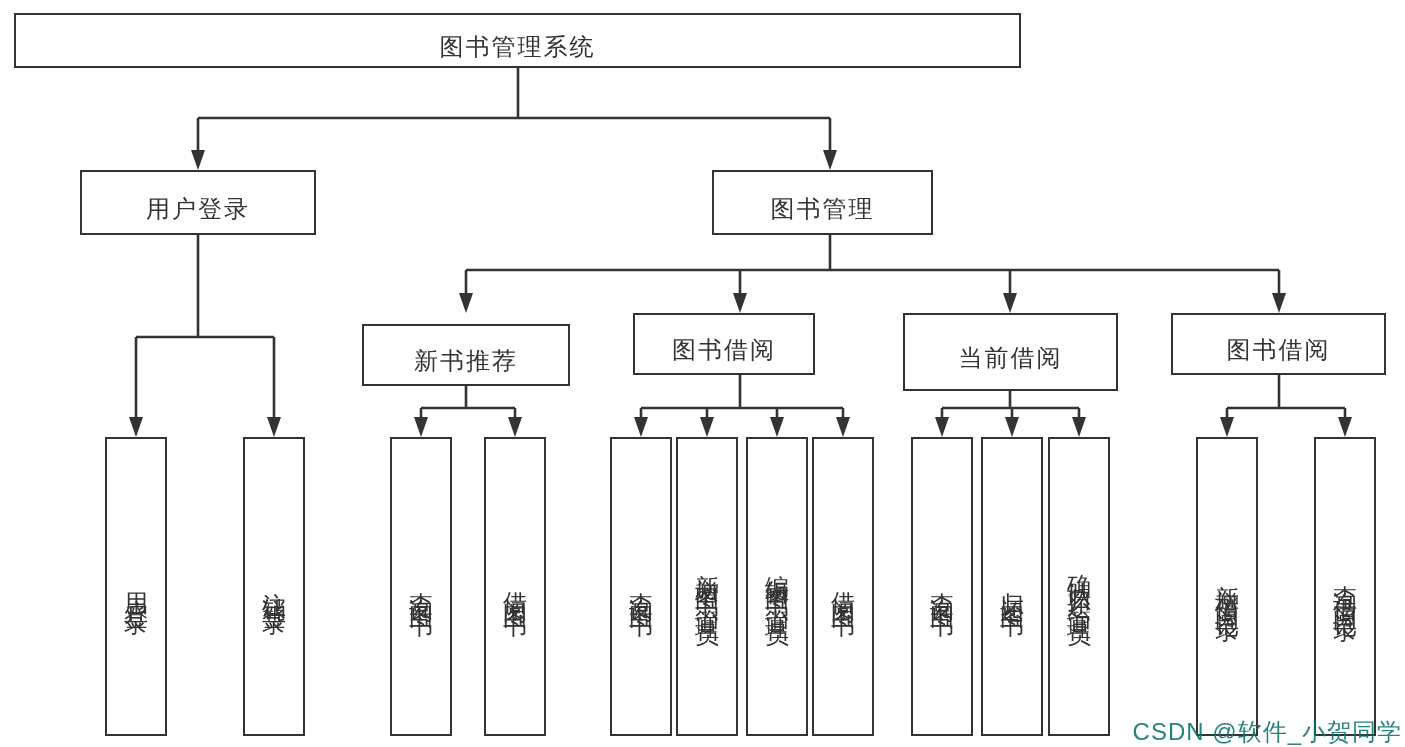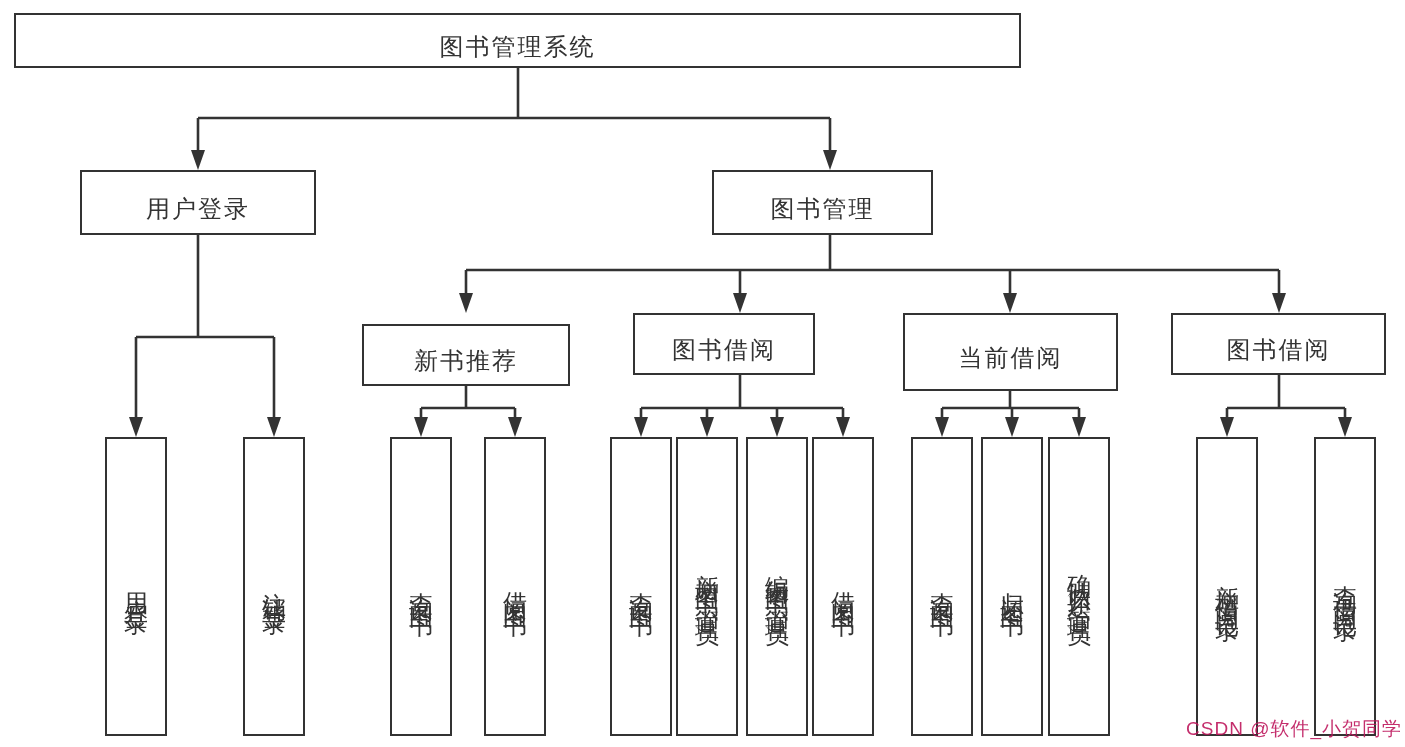--- a/index.html
+++ b/index.html
@@ -32,23 +32,23 @@
     writing-mode: vertical-rl;
     text-orientation: mixed;
     font-size: 24px;
     line-height: 1;
     letter-spacing: 7px;
   }
   .watermark {
     position: absolute;
     top: 716px;
     right: 3px;
-    font-size: 19px;
+    font-size: 24px;
     letter-spacing: 1px;
-    color: #be185d;
+    color: #0f766e;
     opacity: 0.9;
     z-index: 5;
     white-space: nowrap;
   }
 </style>
 </head>
 <body>
 
 <div class="stage">
 

